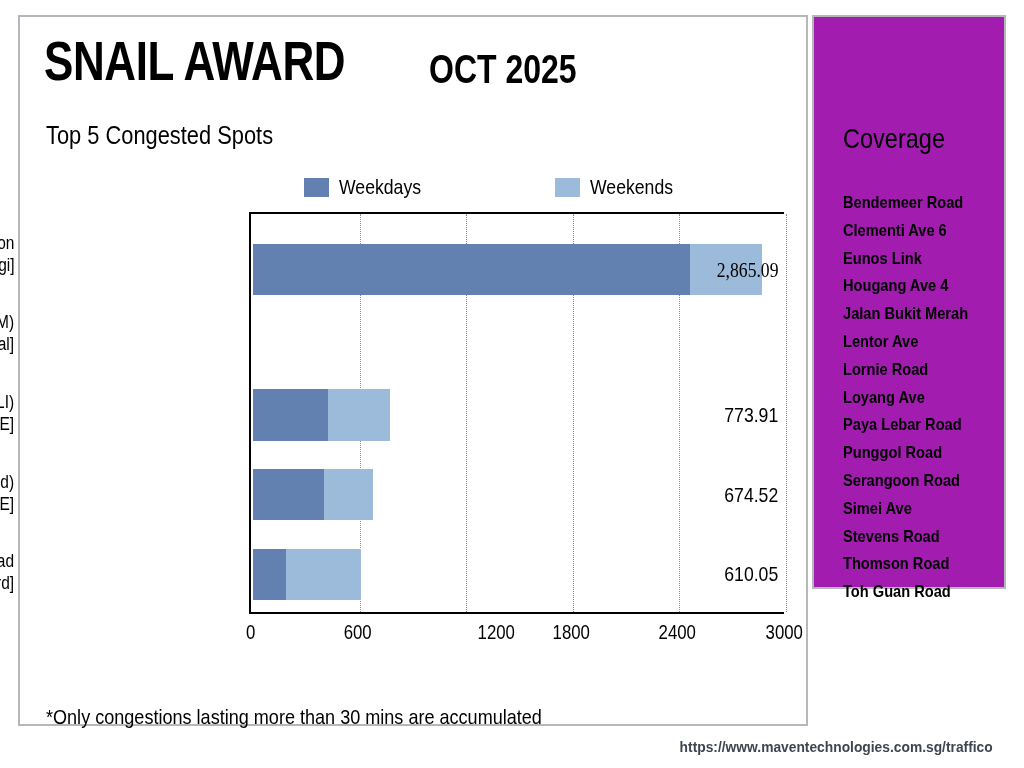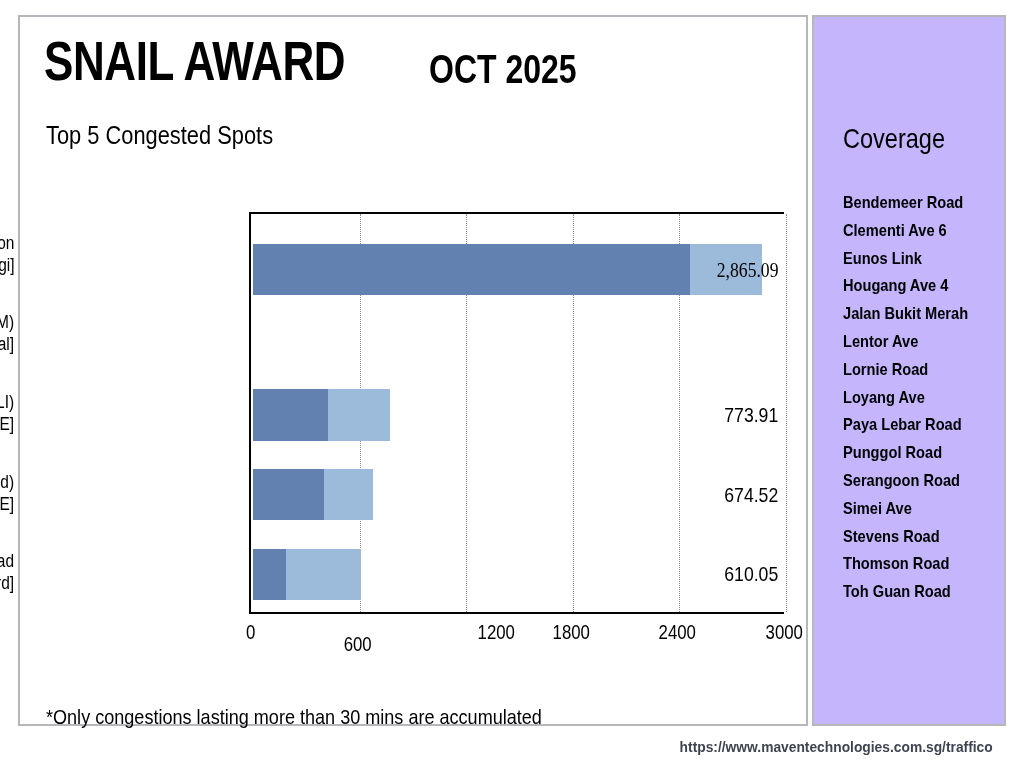--- a/index.html
+++ b/index.html
@@ -233,22 +233,22 @@
     transform: scaleX(0.86);
     transform-origin: left center;
   }
 
   
   #sidebar {
     position: absolute;
     left: 812px;
     top: 15px;
     width: 194px;
-    height: 711px;
-    background: #c4b5fd;
+    height: 574px;
+    background: #a21caf;
     border: 2px solid #b5b7bb;
     box-sizing: border-box;
   }
   #coverage-title {
     position: absolute;
     left: 29px;
     top: 106px;
     font-size: 28px;
     line-height: 32px;
     color: #000000;
@@ -293,20 +293,30 @@
 <body>
 
 <div id="card">
 
   <div id="header-row">
     <div id="main-title">SNAIL AWARD</div>
     <div id="period-label">OCT 2025</div>
   </div>
   <div id="subtitle">Top 5 Congested Spots</div>
 
+  <div id="legend">
+    <div class="legend-item weekdays">
+      <span class="legend-swatch" id="sw-weekdays" style="background: rgb(98, 129, 176);"></span>
+      <span class="legend-text">Weekdays</span>
+    </div>
+    <div class="legend-item weekends">
+      <span class="legend-swatch" id="sw-weekends" style="background: rgb(156, 186, 218);"></span>
+      <span class="legend-text">Weekends</span>
+    </div>
+  </div>
 
   <div id="chart-area">
     <div id="plot">
       <div id="gridlines">
           <div class="gridline" style="left: 108.6px;"></div>
           <div class="gridline" style="left: 215.2px;"></div>
           <div class="gridline" style="left: 321.8px;"></div>
           <div class="gridline" style="left: 428.4px;"></div>
           <div class="gridline" style="left: 535px;"></div>
         </div>
@@ -358,21 +368,21 @@
           <span>Thomson Road (Balestier Rd)</span>
           <span>[Towards PIE]</span>
         </div>
         <div class="cat-label" style="top: 533.2px;">
           <span>Stevens Road</span>
           <span>[Towards Orchard]</span>
         </div>
       </div>
     <div id="tick-labels">
         <div class="tick-label" style="left: 191px; width: 80px;"><span>0</span></div>
-        <div class="tick-label" style="left: 297.6px; width: 80px; margin-top: 12px;"><span>600</span></div>
+        <div class="tick-label" style="left: 297.6px; width: 80px;"><span>600</span></div>
         <div class="tick-label" style="left: 418px; width: 80px; text-align: right;"><span>1200</span></div>
         <div class="tick-label" style="left: 510.8px; width: 80px;"><span>1800</span></div>
         <div class="tick-label" style="left: 617.4px; width: 80px;"><span>2400</span></div>
         <div class="tick-label" style="left: 724px; width: 80px;"><span>3000</span></div>
       </div>
   </div>
 
   <div id="footnote"><span>*Only congestions lasting more than 30 mins are accumulated</span></div>
 </div>
 

